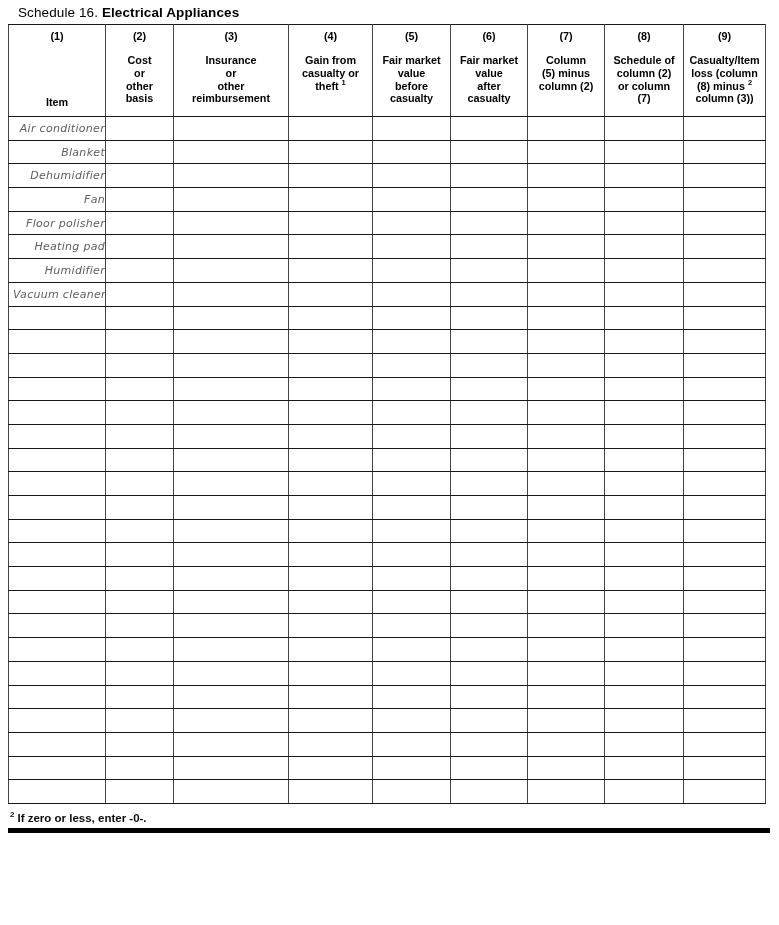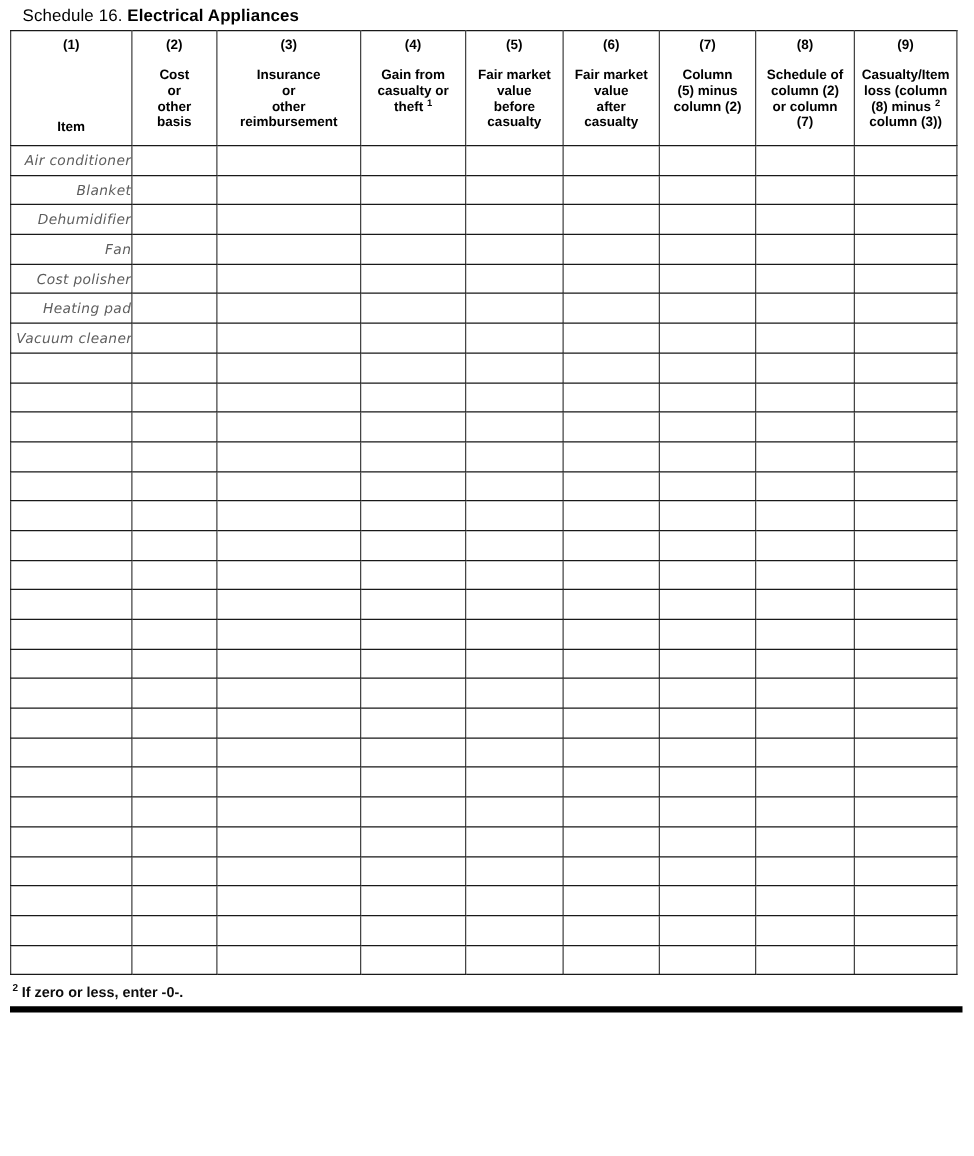--- a/index.html
+++ b/index.html
@@ -261,32 +261,43 @@
           <td class="entry-cell"></td>
           <td class="entry-cell"></td>
           <td class="entry-cell"></td>
           <td class="entry-cell"></td>
           <td class="entry-cell"></td>
           <td class="entry-cell"></td>
           <td class="entry-cell"></td>
           <td class="entry-cell"></td>
         </tr>
         <tr class="drow">
-          <td class="item-cell">Cost polisher</td>
+          <td class="item-cell">Floor polisher</td>
           <td class="entry-cell"></td>
           <td class="entry-cell"></td>
           <td class="entry-cell"></td>
           <td class="entry-cell"></td>
           <td class="entry-cell"></td>
           <td class="entry-cell"></td>
           <td class="entry-cell"></td>
           <td class="entry-cell"></td>
         </tr>
         <tr class="drow">
           <td class="item-cell">Heating pad</td>
+          <td class="entry-cell"></td>
+          <td class="entry-cell"></td>
+          <td class="entry-cell"></td>
+          <td class="entry-cell"></td>
+          <td class="entry-cell"></td>
+          <td class="entry-cell"></td>
+          <td class="entry-cell"></td>
+          <td class="entry-cell"></td>
+        </tr>
+        <tr class="drow">
+          <td class="item-cell">Humidifier</td>
           <td class="entry-cell"></td>
           <td class="entry-cell"></td>
           <td class="entry-cell"></td>
           <td class="entry-cell"></td>
           <td class="entry-cell"></td>
           <td class="entry-cell"></td>
           <td class="entry-cell"></td>
           <td class="entry-cell"></td>
         </tr>
         <tr class="drow">

